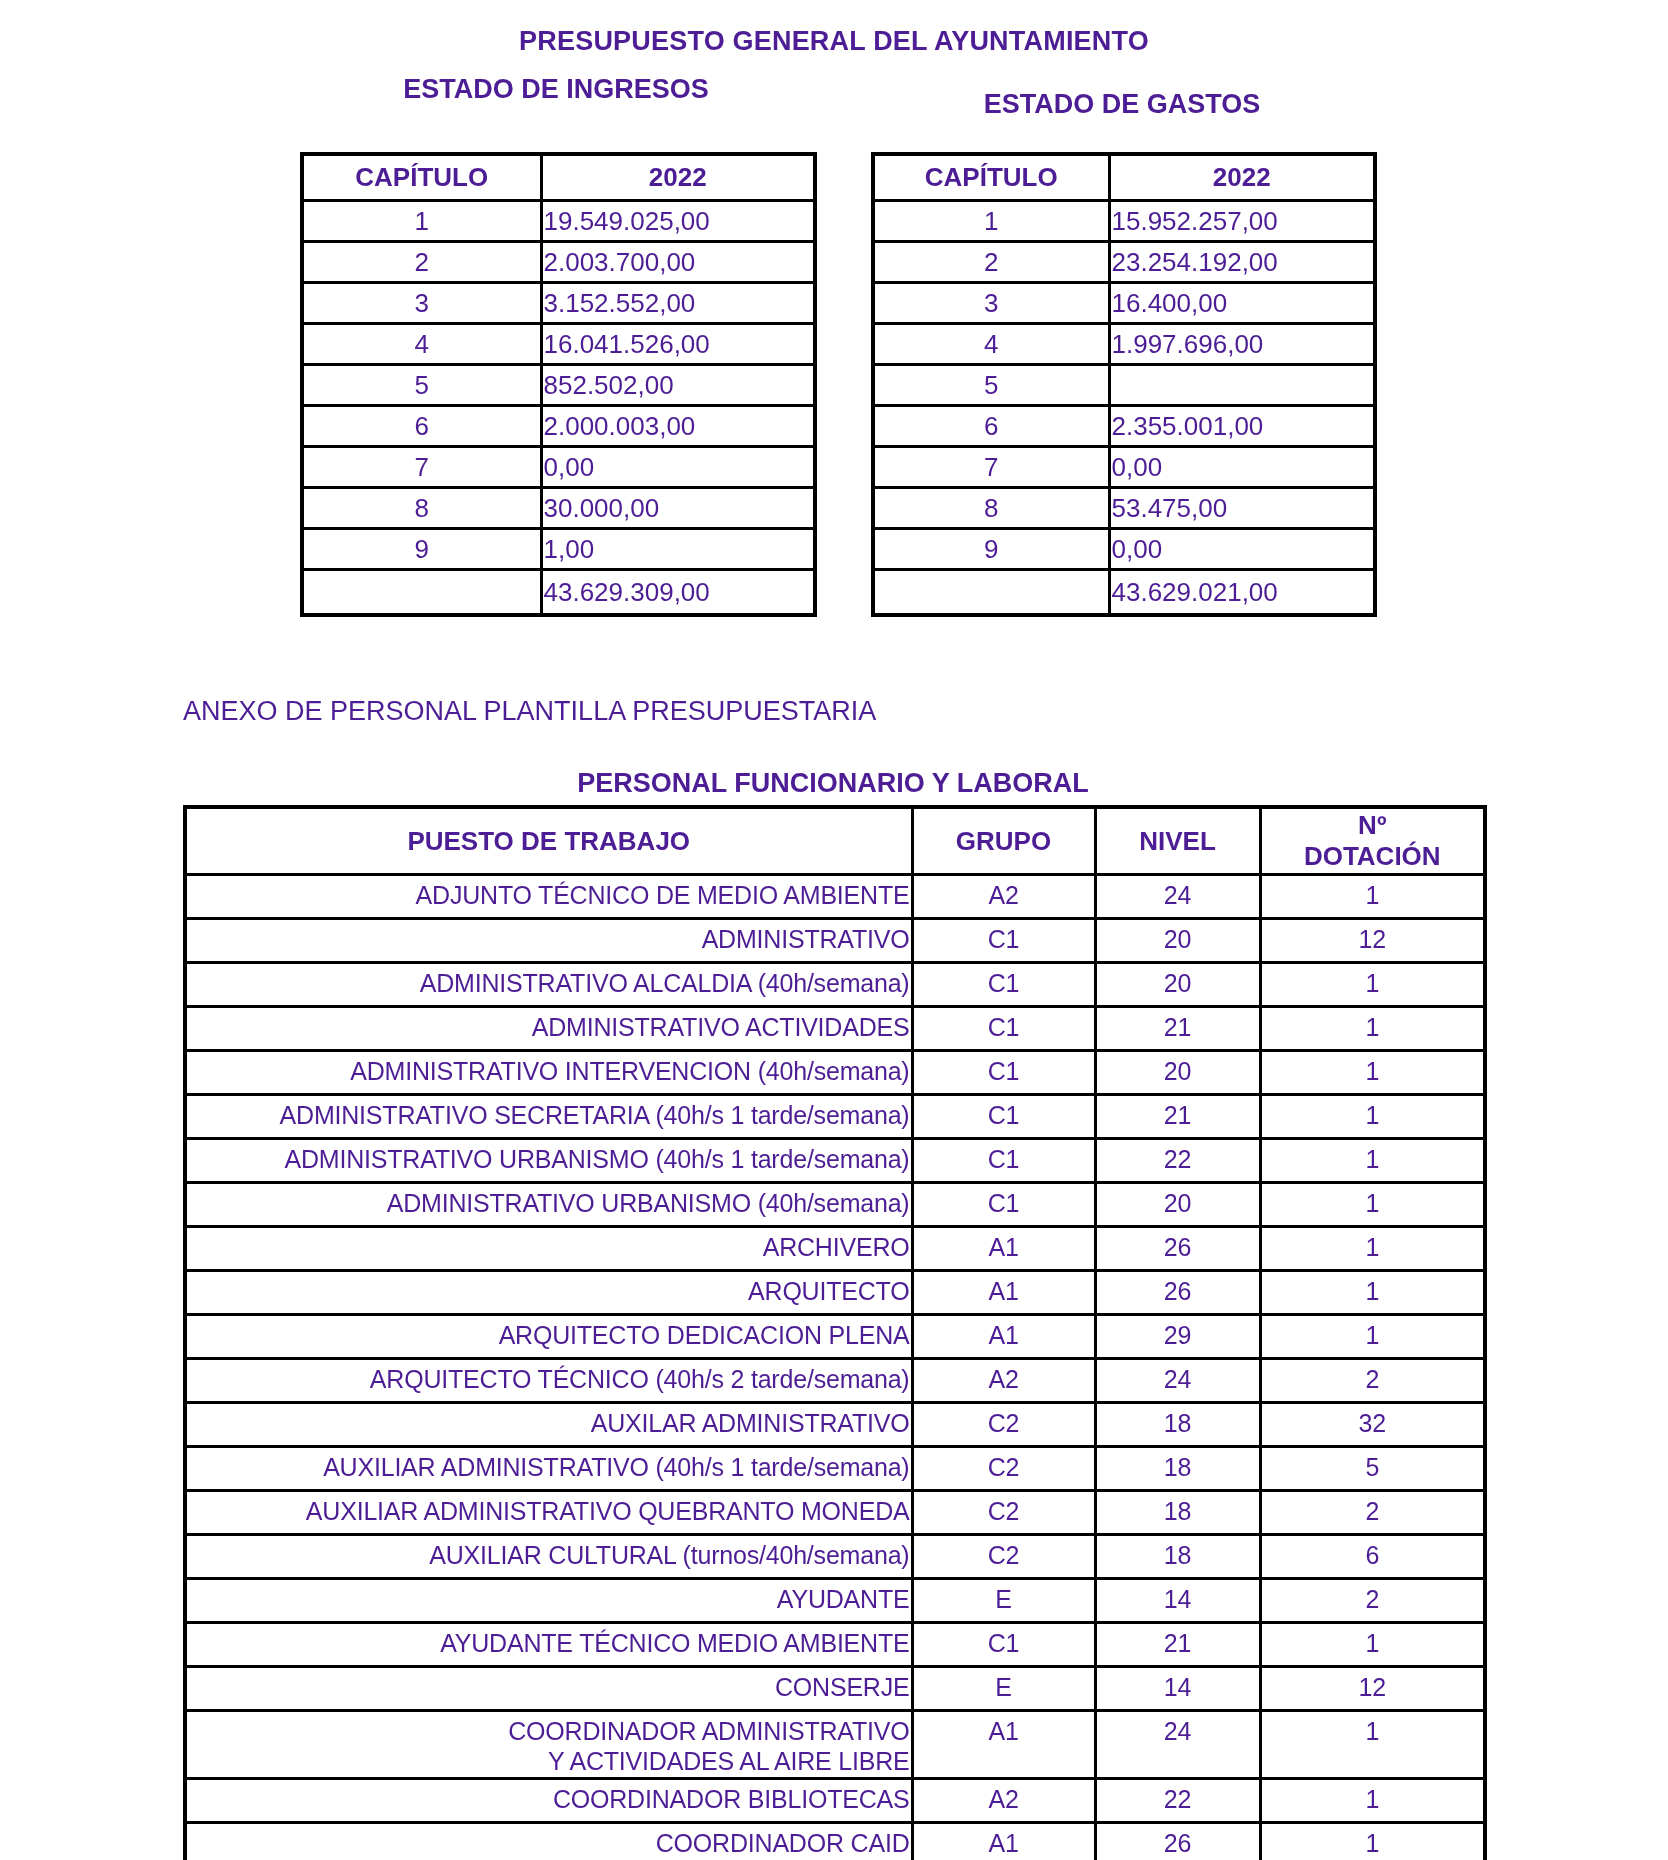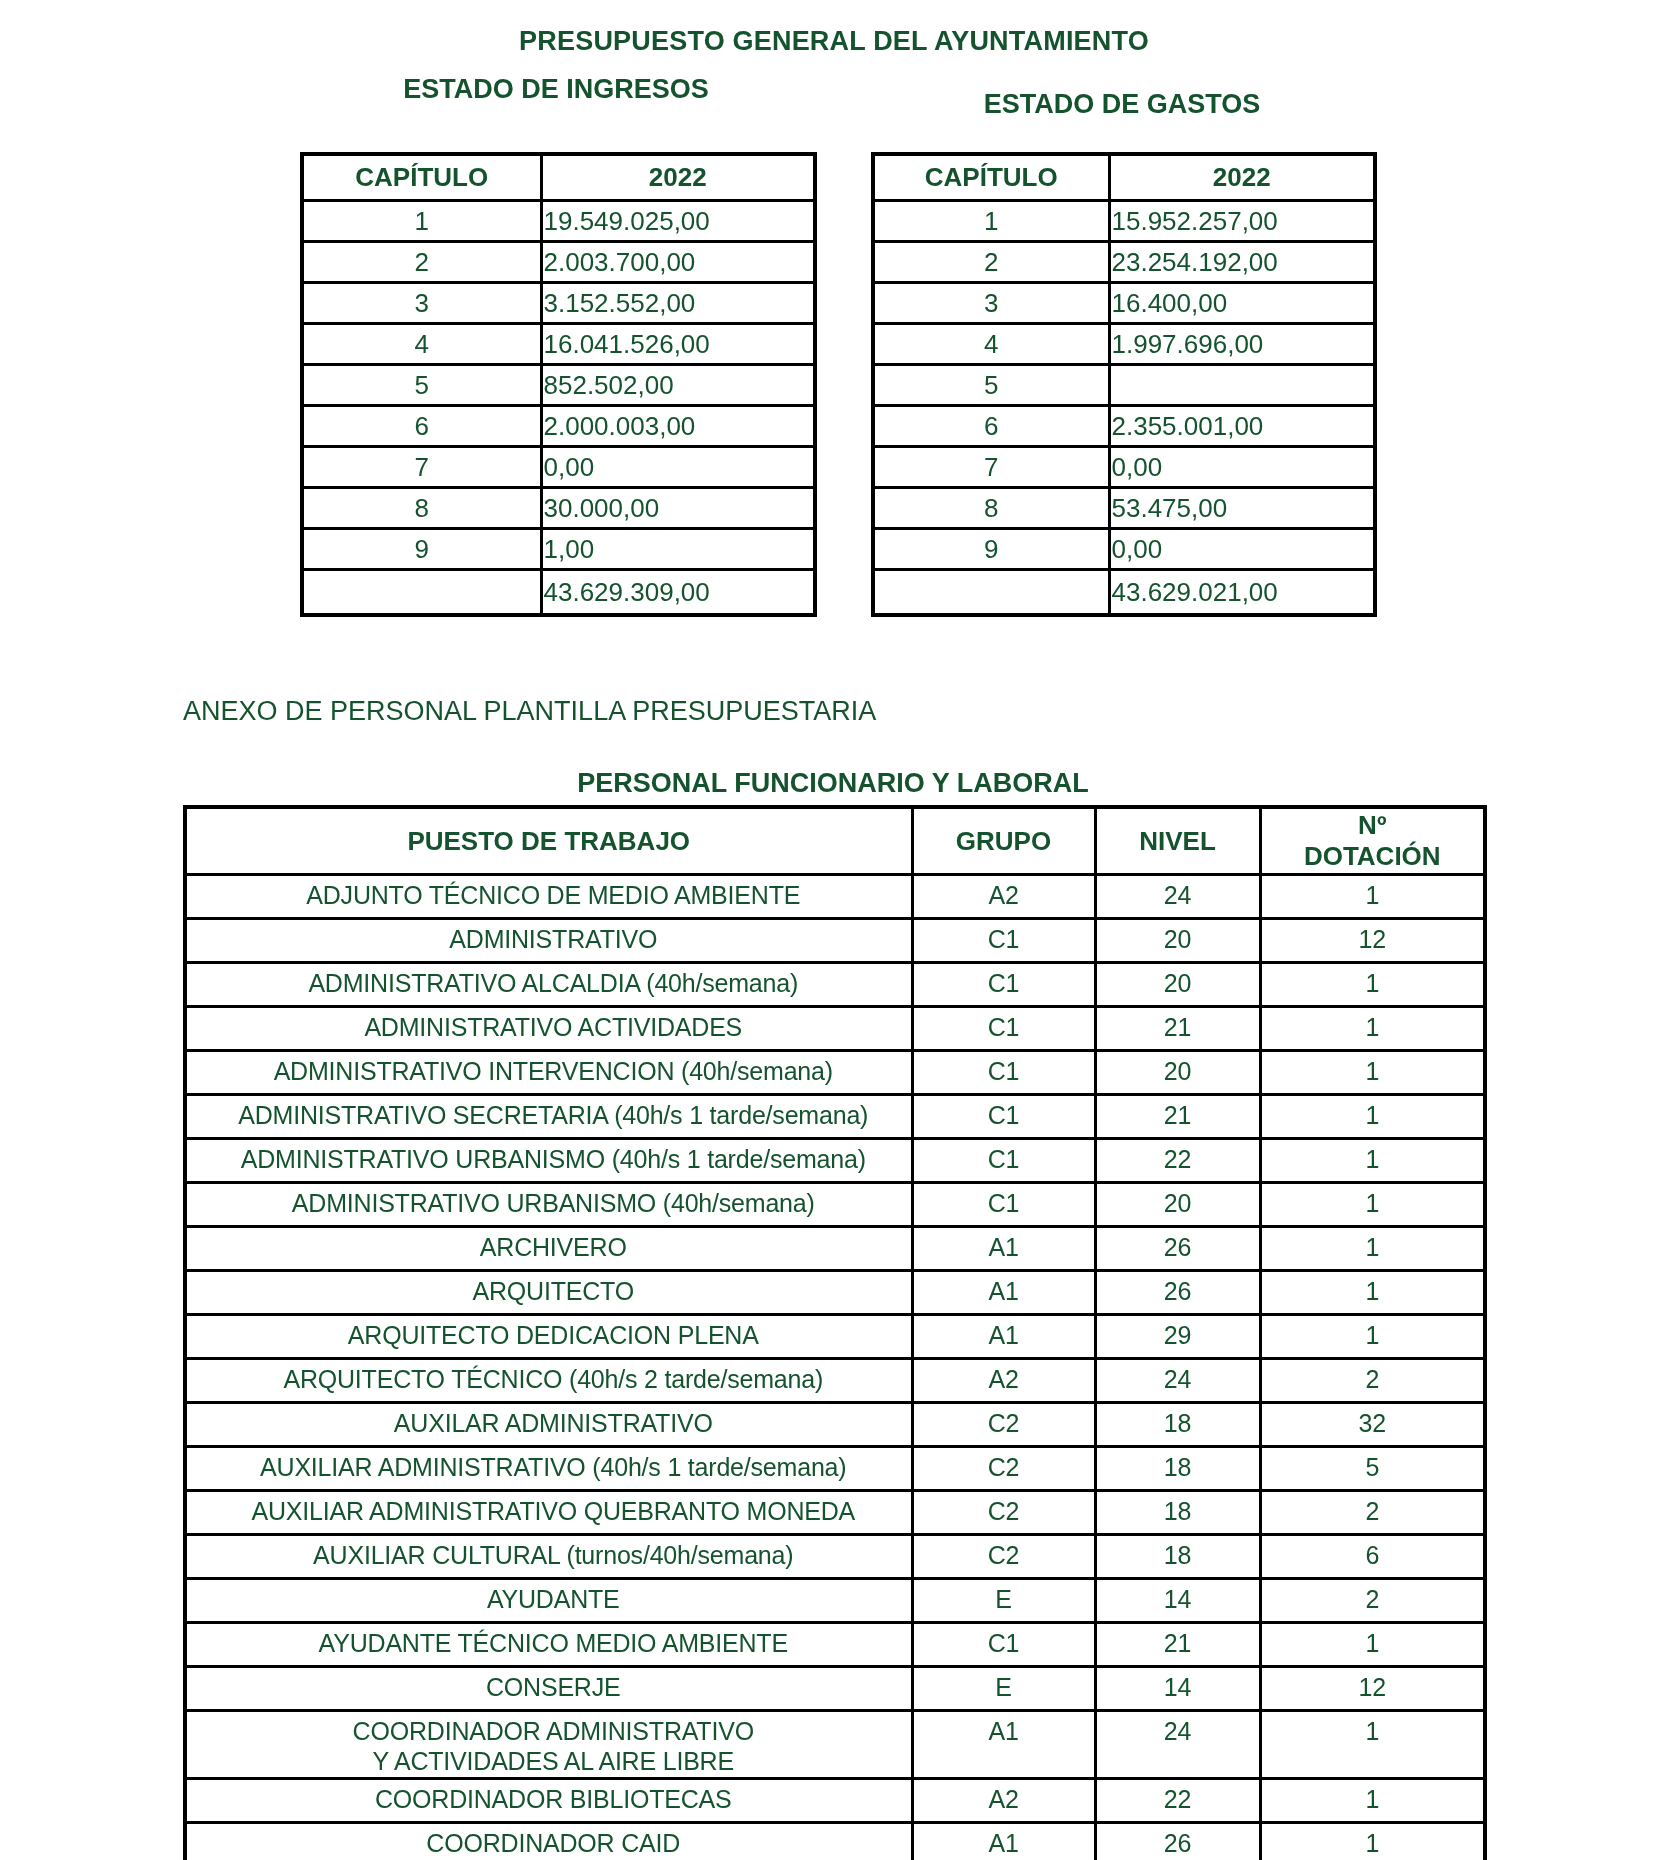--- a/index.html
+++ b/index.html
@@ -1,21 +1,21 @@
 <!DOCTYPE html>
 <html><head>
 <meta charset="utf-8">
 <style>
   html, body { margin: 0; padding: 0; background: #ffffff; }
   .page {
     position: relative;
     width: 1668px;
     height: 1860px;
     background: #ffffff;
-    color: #14532d;
+    color: #4c1d95;
     font-family: "Liberation Sans", sans-serif;
     overflow: hidden;
   }
   .doc-title {
     position: absolute;
     top: 26px;
     left: 0;
     width: 1668px;
     text-align: center;
     font-size: 27px;
@@ -97,21 +97,21 @@
   }
   .staff-table td {
     height: 36px;
     font-size: 25px;
     line-height: 30px;
     vertical-align: top;
     padding-top: 4px;
     letter-spacing: -0.2px;
   }
   .staff-table td:first-child {
-    text-align: center;
+    text-align: right;
     padding-left: 10px;
     white-space: pre-line;
   }
   .staff-table td:not(:first-child) { text-align: center; }
 </style>
 </head>
 <body>
 
 <div class="page">
 

